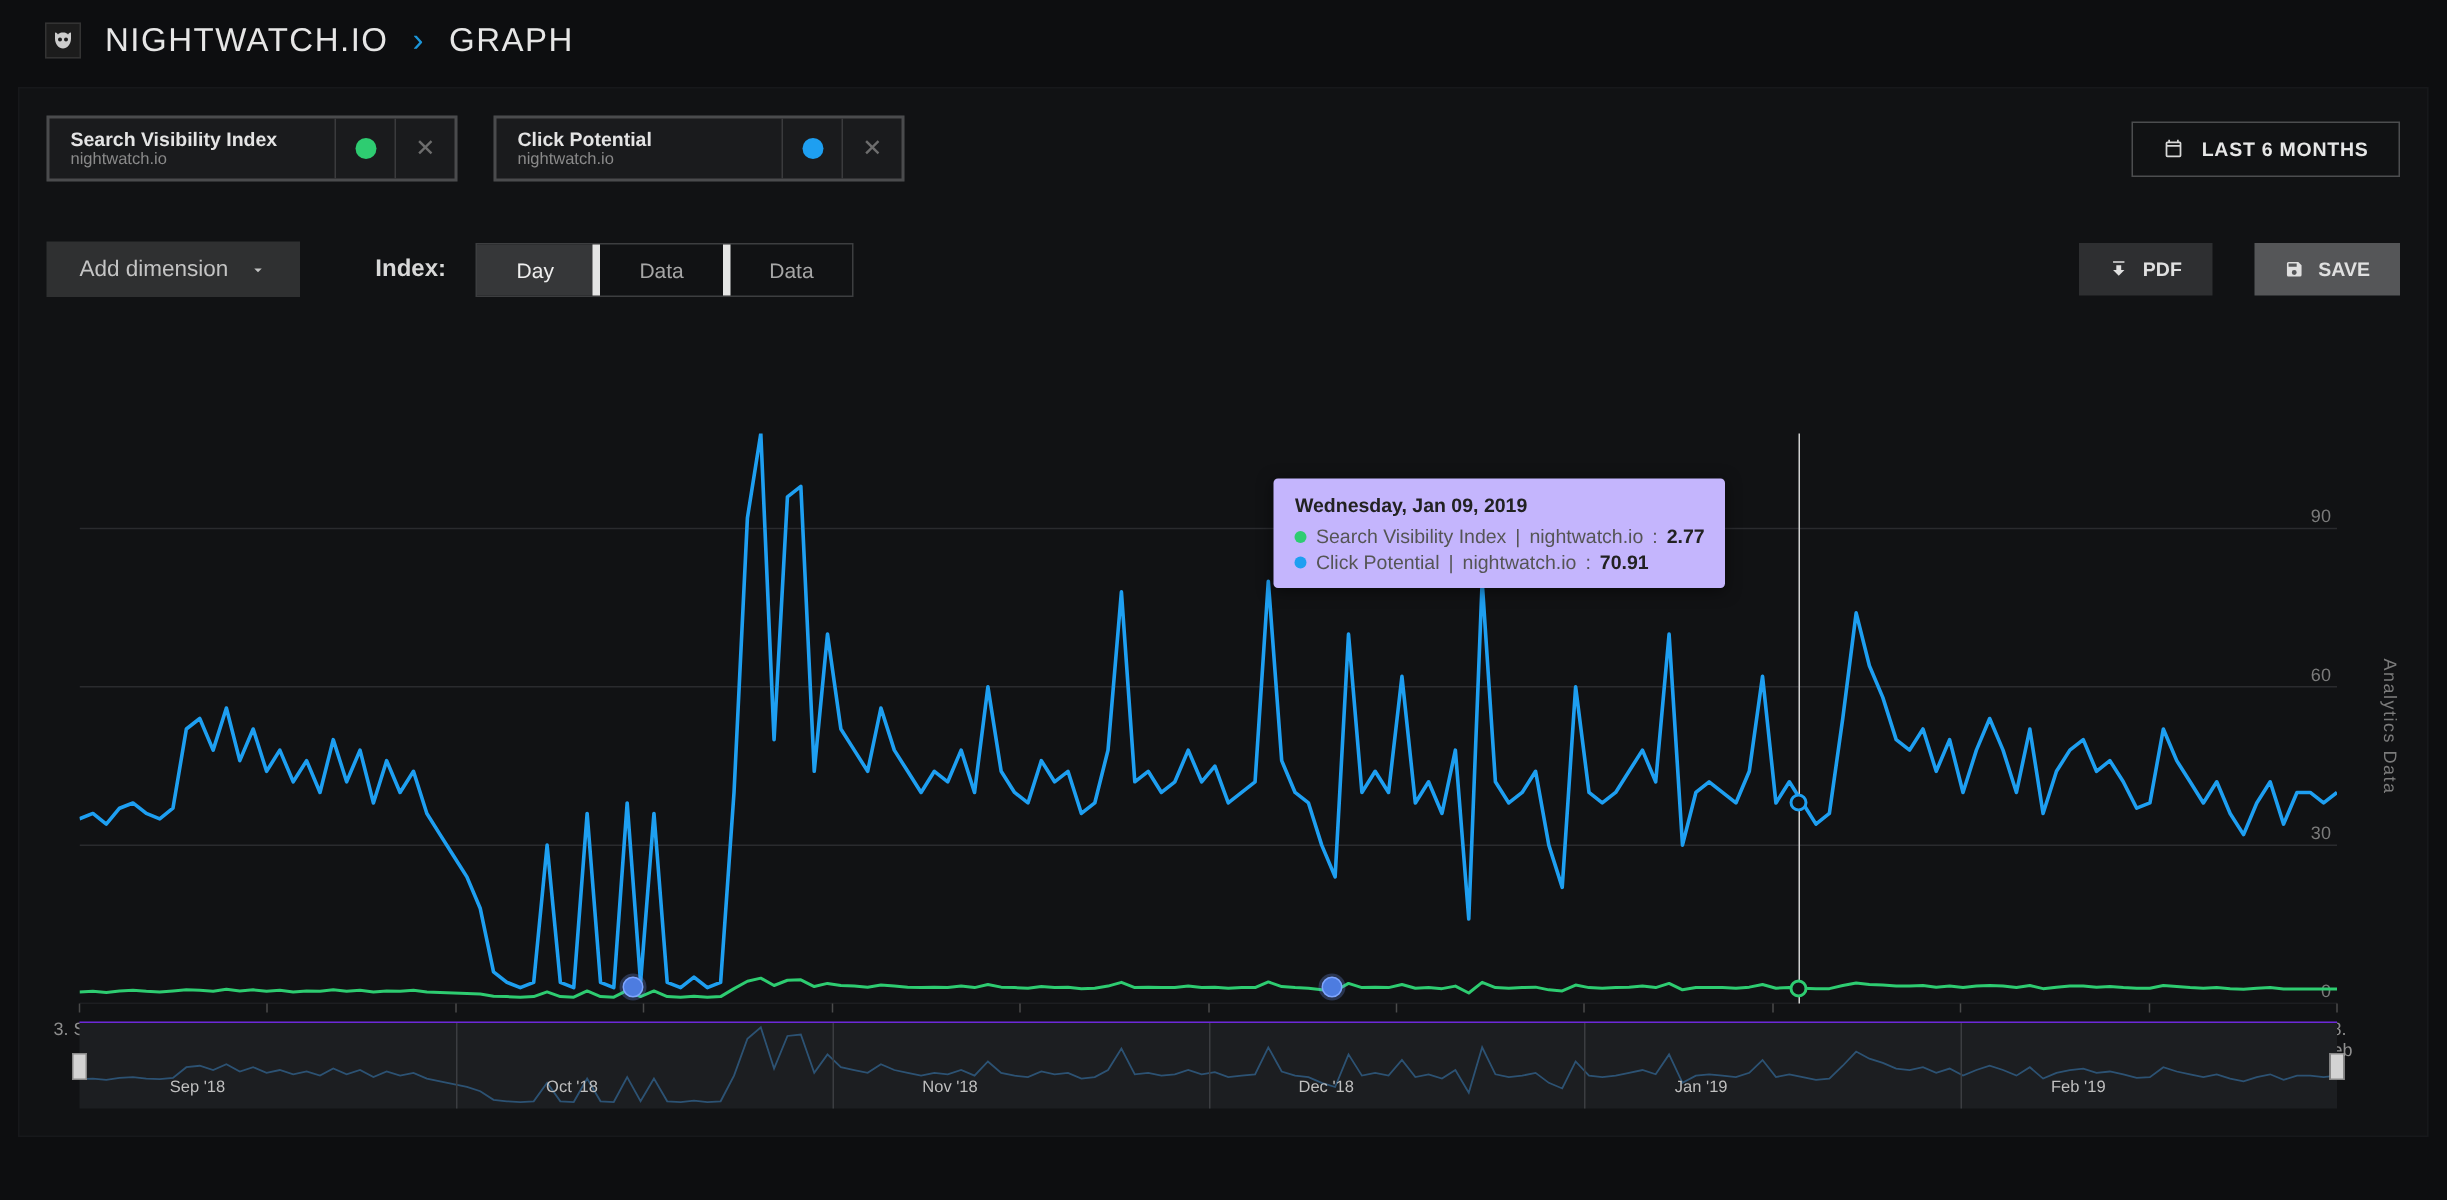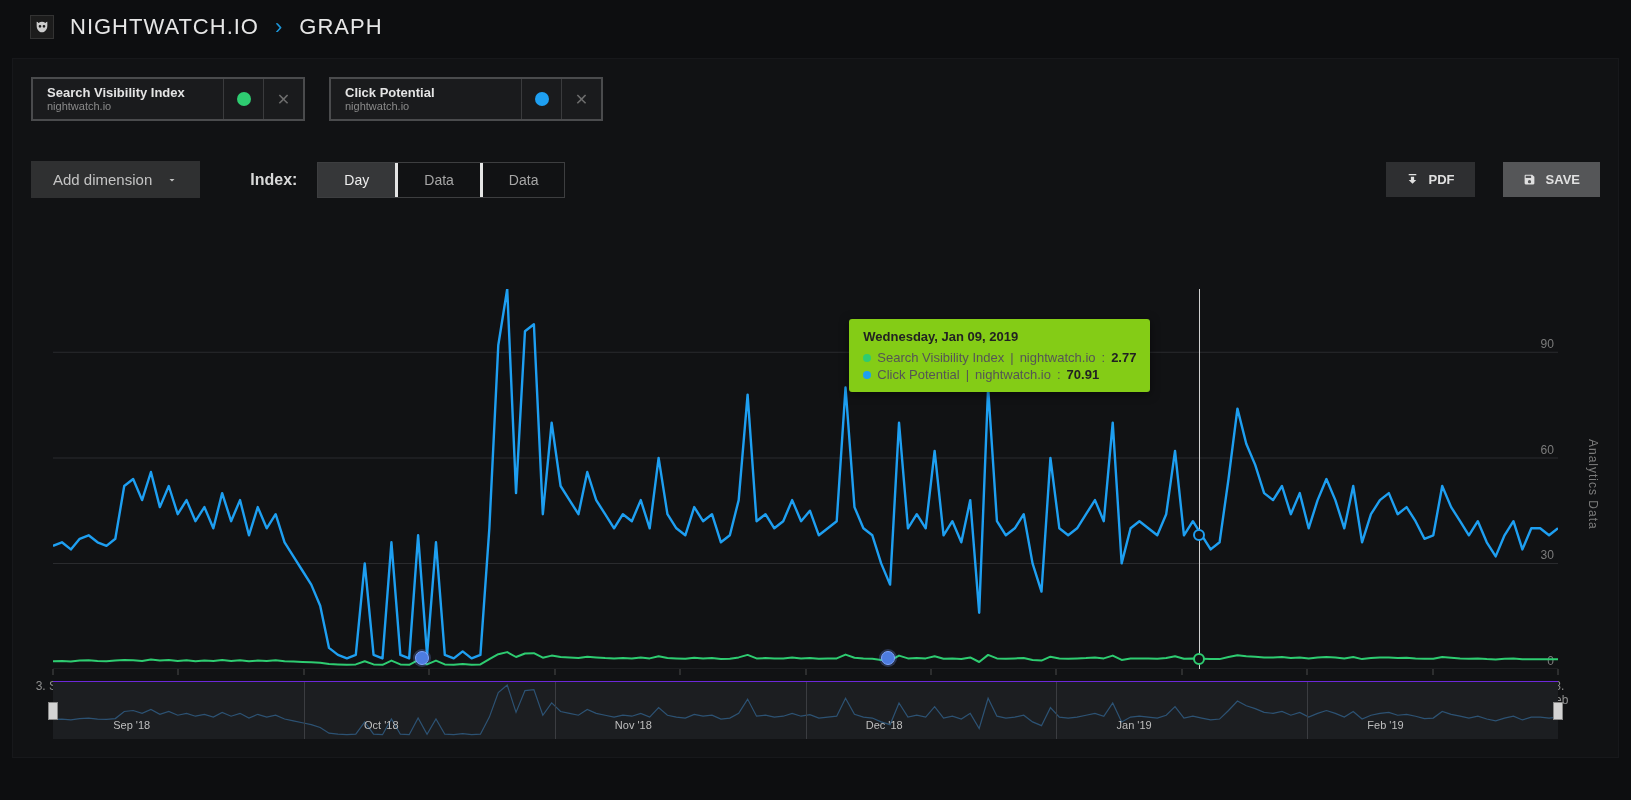--- a/index.html
+++ b/index.html
@@ -31,35 +31,35 @@
 
   .range-btn { border:1px solid #4c4d4f; padding:10px 20px; display:flex; align-items:center; gap:12px; cursor:pointer; color:#e6e6e6; font-size:13px; font-weight:600; letter-spacing:0.5px; }
   .range-btn svg { width:14px; height:14px; fill:#d8d8d8; }
 
   
   .row2 { display:flex; align-items:center; margin-top:40px; gap:20px;justify-content:center; }
   .add-dim { background:#2f3031; color:#c4c4c4; padding:10px 22px; display:flex; align-items:center; gap:14px; font-size:15px; cursor:pointer; }
   .add-dim svg { width:12px; height:12px; fill:#c4c4c4; }
   .period-label { font-size:16px; color:#d8d8d8; margin-left:30px; font-weight:600; }
   .seg { display:flex; border:1px solid #3d3e40; }
-  .seg div { padding:9px 26px; font-size:14px; color:#a6a6a6; cursor:pointer; border-right:3px solid #e5e5e5; }
+  .seg div { padding:9px 26px; font-size:14px; color:#a6a6a6; cursor:pointer; border-right:5px solid #e5e5e5; }
   .seg div:last-child { border-right:none; }
   .seg div.active { background:#363739; color:#eee; }
 
   .act-btn { background:#2e2f31; color:#e0e0e0; padding:10px 20px; display:flex; align-items:center; gap:10px; font-size:13px; font-weight:700; cursor:pointer; }
   .act-btn.save { background:#555658; }
   .act-btn svg { width:13px; height:13px; fill:#e0e0e0; }
 
   
   .chart-wrap { position:absolute; left:40px; right:60px; top:230px; height:380px; }
   #chart { width:100%; height:100%; display:block; }
 
   .yaxis-label { position:absolute; right:18px; top:380px; writing-mode:vertical-rl; color:#7b7b7b; font-size:12px; letter-spacing:1px; }
 
-  .tooltip { position:absolute; background:#84cc16; color:#333; border-radius:3px; padding:10px 14px; box-shadow:0 2px 10px rgba(0,0,0,.5); font-size:13px; min-width:300px; }
+  .tooltip { position:absolute; background:#c4b5fd; color:#333; border-radius:3px; padding:10px 14px; box-shadow:0 2px 10px rgba(0,0,0,.5); font-size:13px; min-width:300px; }
   .tooltip .tt-head { font-weight:700; font-size:13px; margin-bottom:6px; color:#222; }
   .tooltip .tt-row { display:flex; align-items:center; gap:6px; font-size:13px; color:#555; margin-top:2px; white-space:nowrap; }
   .tooltip .tt-row .dot { width:8px; height:8px; border-radius:50%; }
   .tooltip .tt-row b { color:#222; }
 
   .crosshair { position:absolute; width:1px; background:#d0d0d0; top:230px; height:380px; }
   .ch-dot { position:absolute; width:12px; height:12px; border-radius:50%; border:2px solid; background:#111214; }
 
   .slider-dot { position:absolute; width:14px; height:14px; border-radius:50%; background:#4d7ce0; border:1px solid #7ea5ff; box-shadow:0 0 0 2px rgba(120,160,255,.25); }
 
@@ -109,20 +109,26 @@
             <div class="chip-title">Click Potential</div>
             <div class="chip-sub">nightwatch.io</div>
           </div>
           <div class="chip-dot">
               <span id="dot1" style="background: rgb(30, 159, 241);"></span>
             </div>
           <div class="chip-close">✕</div>
         </div>
       </div>
       <div class="spacer"></div>
+      <div class="range-btn">
+        <svg viewBox="0 0 24 24">
+            <path d="M19 4h-1V2h-2v2H8V2H6v2H5a2 2 0 00-2 2v14a2 2 0 002 2h14a2 2 0 002-2V6a2 2 0 00-2-2zm0 16H5V10h14v10zM5 8V6h14v2H5z"></path>
+          </svg>
+        <span>LAST 6 MONTHS</span>
+      </div>
     </div>
 
     <div class="row2">
       <div class="add-dim">
         <span>Add dimension</span>
         <svg viewBox="0 0 24 24">
             <path d="M7 10l5 5 5-5z"></path>
           </svg>
       </div>
       <div class="period-label">Index:</div>

